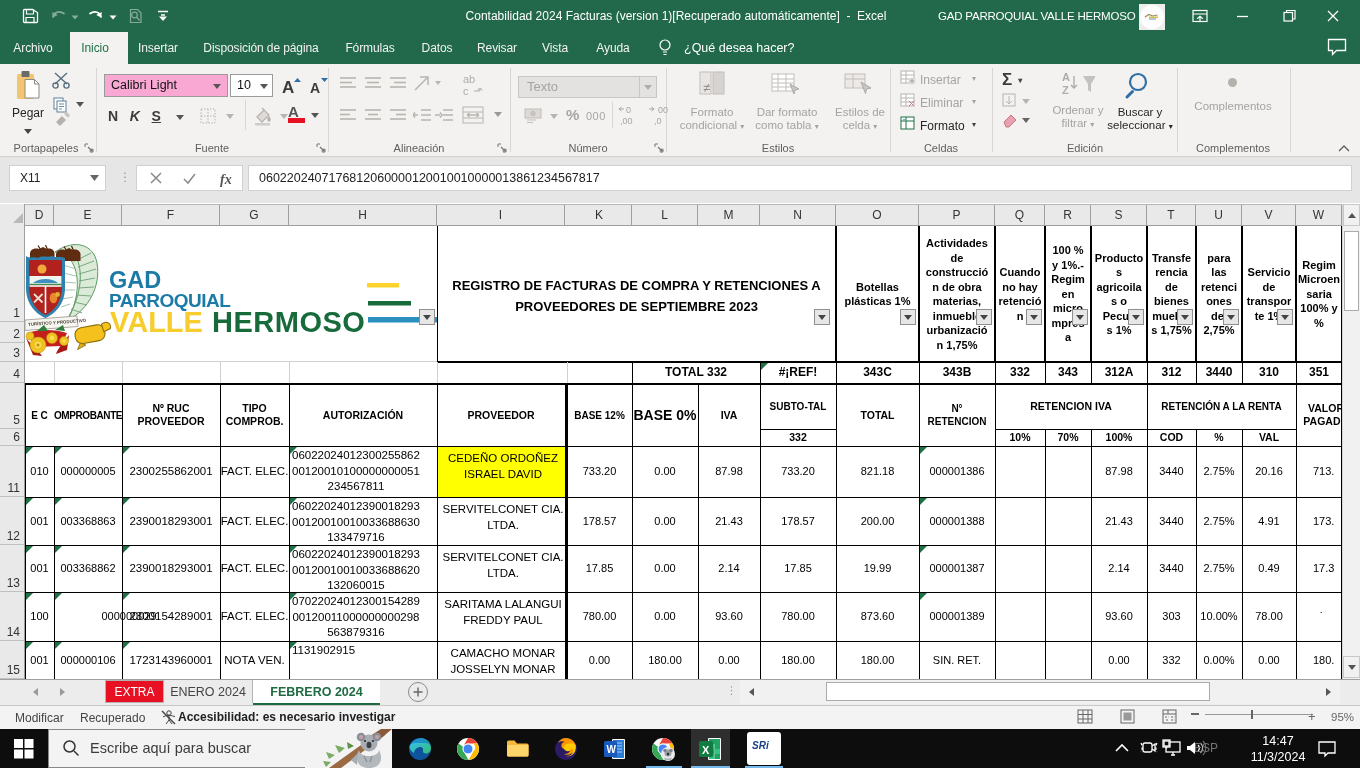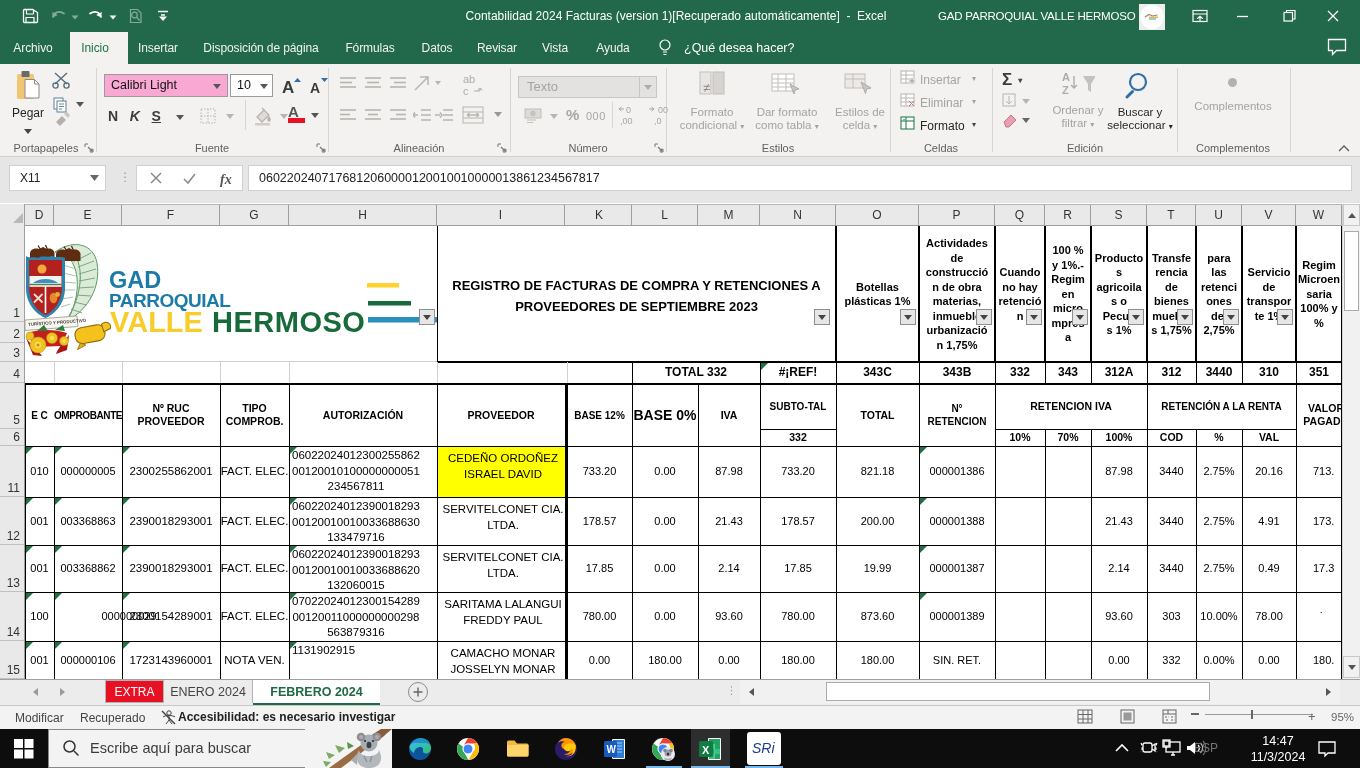--- a/index.html
+++ b/index.html
@@ -850,21 +850,21 @@
     </g>
     <g fill="#33c481">
       <rect x="12" y="8" width="5.5" height="5"></rect>
       <rect x="17.5" y="13" width="5.5" height="5"></rect>
       <rect x="12" y="18" width="5.5" height="5"></rect>
     </g>
     <rect x="2" y="5" width="14" height="16" rx="1.5" fill="#107c41"></rect>
     <text x="5" y="17.5" font-size="11" font-weight="bold" fill="#fff" font-family="Liberation Sans">X</text>
   </svg>
 <div class="a" style="left:747px;top:732px;width:34px;height:33px;background:#fff;border-radius:3px"></div>
-<div class="a" style="left:752px;top:740px;font-size:14px;font-weight:normal;font-style:italic;color:#1a3e8c;font-family:'Liberation Sans'">SR<span style="color:#1a3e8c">i</span></div>
+<div class="a" style="left:752px;top:740px;font-size:10px;font-weight:bold;font-style:italic;color:#1a3e8c;font-family:'Liberation Sans'">SR<span style="color:#1a3e8c">i</span></div>
 <div class="a" style="left:646px;top:766px;width:36px;height:2px;background:#76b9ed"></div>
 <div class="a" style="left:691px;top:766px;width:39px;height:2px;background:#76b9ed"></div>
 <div class="a" style="left:745px;top:766px;width:38px;height:2px;background:#76b9ed"></div>
 <svg class="a" style="left:1114px;top:742px" width="16" height="12" viewBox="0 0 16 12">
     <path d="M2 9l6-6 6 6" stroke="#fff" stroke-width="1.6" fill="none"></path>
   </svg>
 <svg class="a" style="left:1139px;top:738px" width="20" height="20" viewBox="0 0 20 20">
     <g stroke="#fff" fill="none" stroke-width="1.3">
       <rect x="4" y="5" width="9" height="9" rx="2"></rect>
       <path d="M13 8l3-2v7l-3-2"></path>

